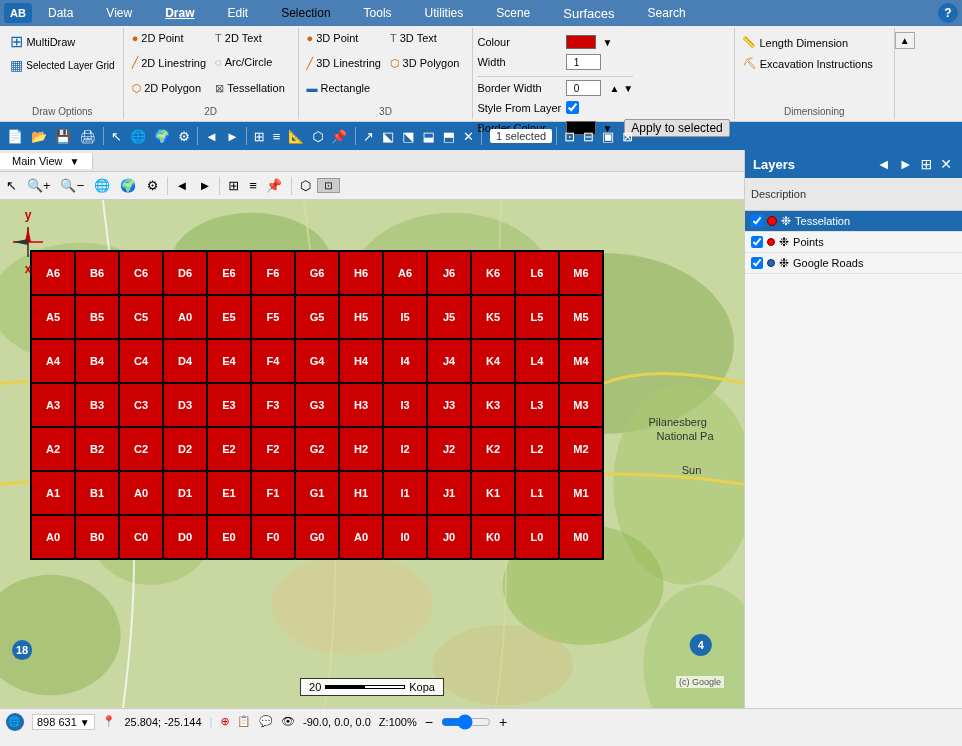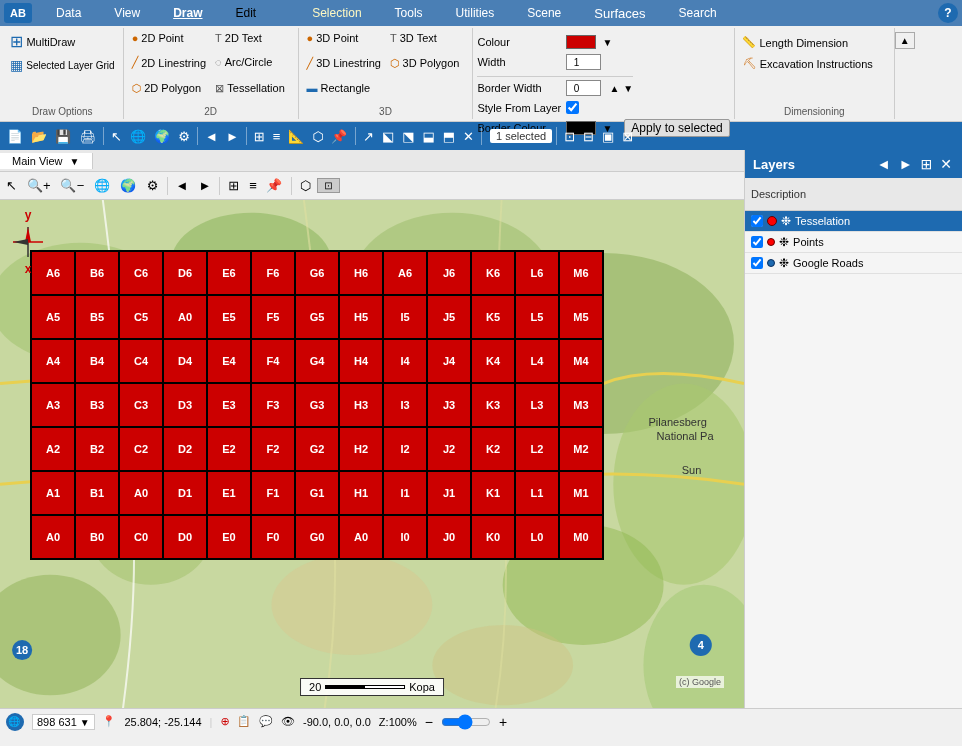--- a/index.html
+++ b/index.html
@@ -275,21 +275,21 @@
       width: 28px;
       height: 20px;
       background: #1e6ab0;
       color: white;
       font-size: 10px;
       font-weight: bold;
       display: flex;
       align-items: center;
       justify-content: center;
       border-radius: 3px;
-      margin-right: 16px;
+      margin-right: 8px;
     }
 
     .help-btn {
       margin-left: auto;
       width: 20px;
       height: 20px;
       background: #1e6ab0;
       color: white;
       border: none;
       border-radius: 50%;
@@ -325,22 +325,22 @@
 <body>
 
 <div style="display:flex; align-items:center; background:#4a7fb5; height:26px; padding:0 4px;">
   <div class="ab-logo">
     <span>AB</span>
   </div>
   <div style="display:flex; gap:17px;">
     <span class="menu-item" style="color:white; font-size:12px;">Data</span>
     <span class="menu-item" style="color:white; font-size:12px;">View</span>
     <span class="menu-item" style="color:white; font-size:12px; font-weight:bold; text-decoration:underline;">Draw</span>
-    <span class="menu-item" style="color:#000000; font-size:12px;">Edit</span>
-    <span class="menu-item" style="color:#fef9c3; font-size:12px;margin-left:23px;">Selection</span>
+    <span class="menu-item" style="color:#ffffff; font-size:12px;">Edit</span>
+    <span class="menu-item" style="color:#000000; font-size:12px;">Selection</span>
     <span class="menu-item" style="color:white; font-size:12px;">Tools</span>
     <span class="menu-item" style="color:white; font-size:12px;">Utilities</span>
     <span class="menu-item" style="color:white; font-size:12px;">Scene</span>
     <span class="menu-item" style="color:white; font-size:13px;">Surfaces</span>
     <span class="menu-item" style="color:#ffffff; font-size:12px;">Search</span>
   </div>
   <button class="help-btn" style="margin-left:auto;">?</button>
 </div>
 
 <div class="ribbon">

